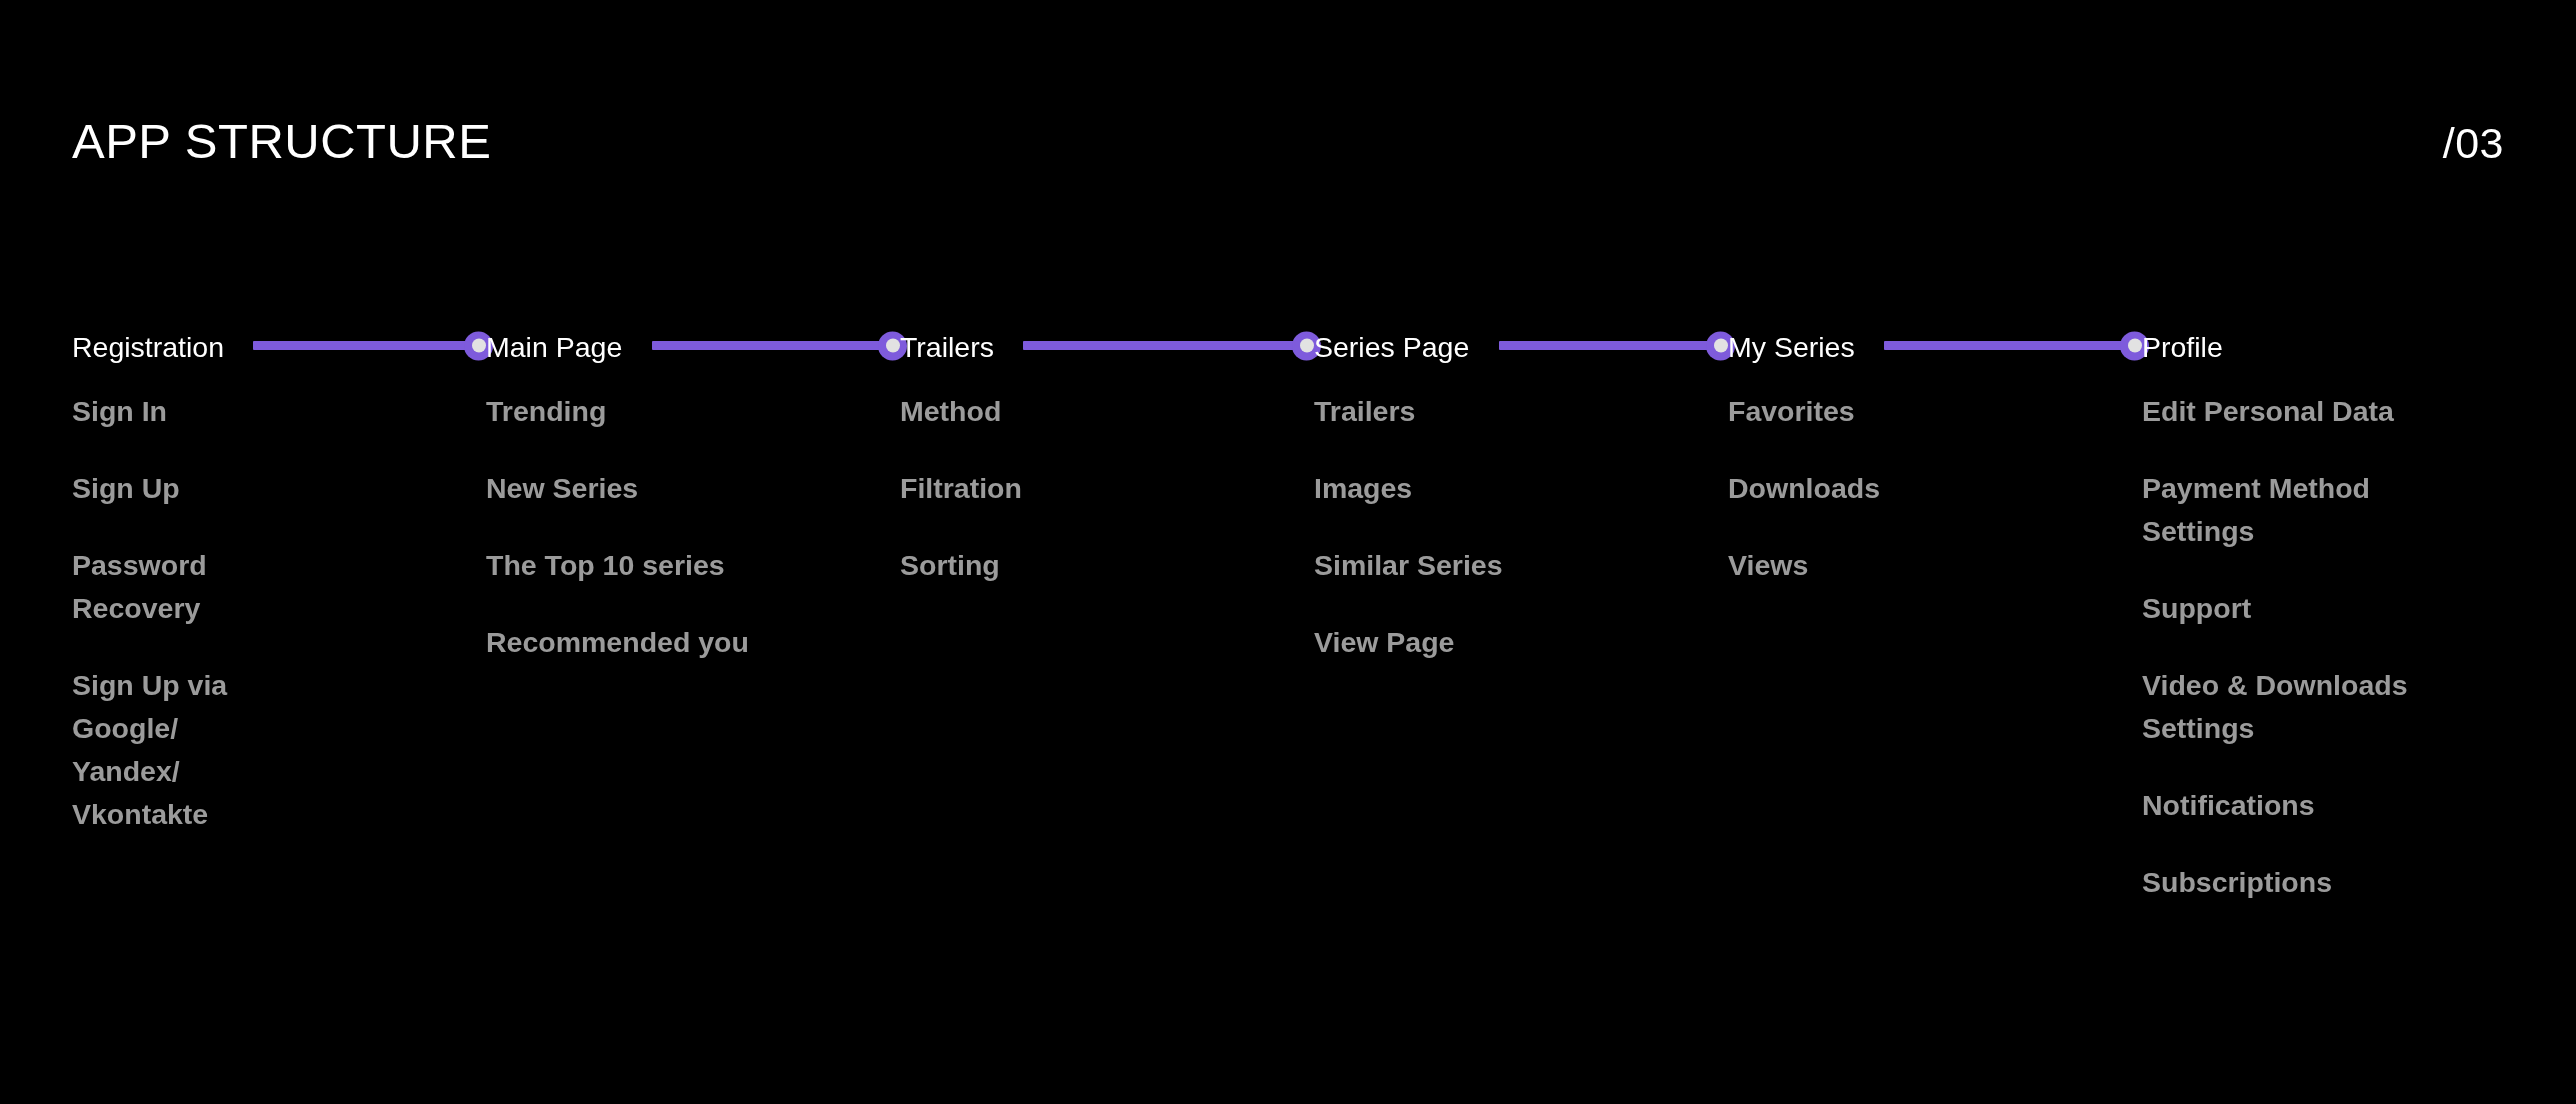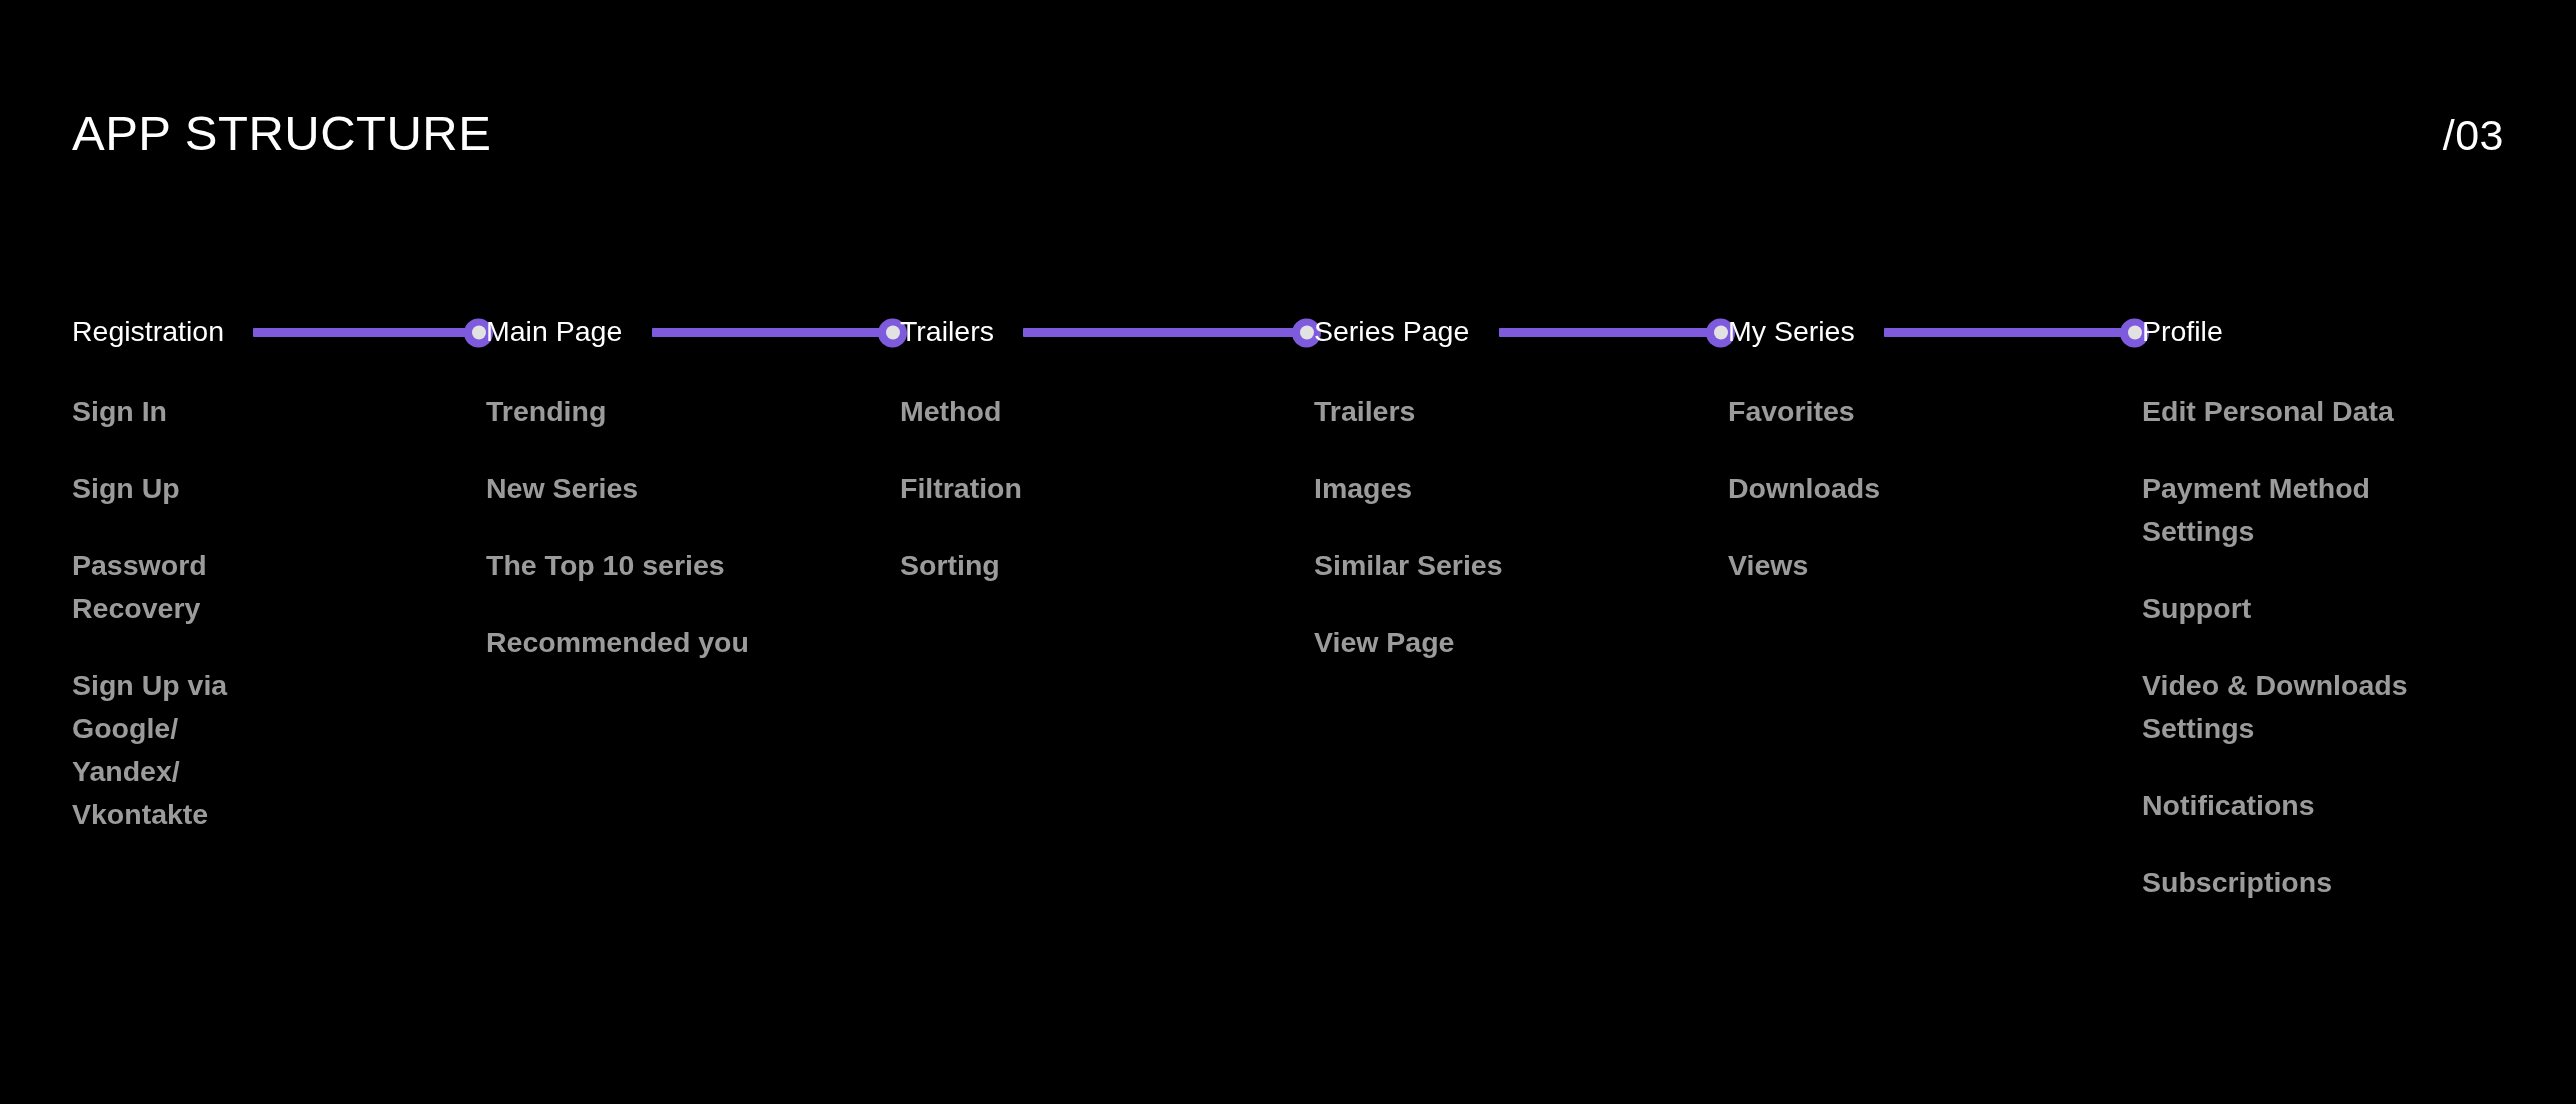--- a/index.html
+++ b/index.html
@@ -34,20 +34,21 @@
     justify-content: space-between;
   }
 
   .slide-title {
     font-size: 49px;
     font-weight: 300;
     letter-spacing: 0.5px;
     color: #ffffff;
     line-height: 1;
     white-space: nowrap;
+    margin-top: 8px;
   }
 
   .slide-number {
     font-size: 43px;
     font-weight: 300;
     color: #ffffff;
     line-height: 1;
     letter-spacing: 0.5px;
   }
 
@@ -64,21 +65,21 @@
   .flow-column {
     position: relative;
     width: 414px;
     flex: 0 0 414px;
   }
 
   .column-head {
     position: relative;
     height: 44px;
     display: flex;
-    align-items: flex-start;
+    align-items: flex-end;
   }
 
   .column-title {
     font-size: 28.5px;
     font-weight: 400;
     color: #ffffff;
     line-height: 1;
     white-space: nowrap;
   }
 

